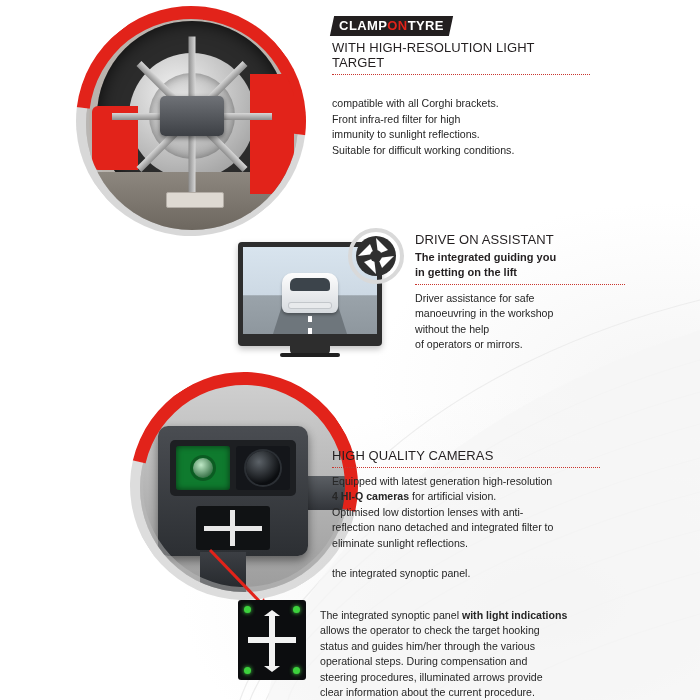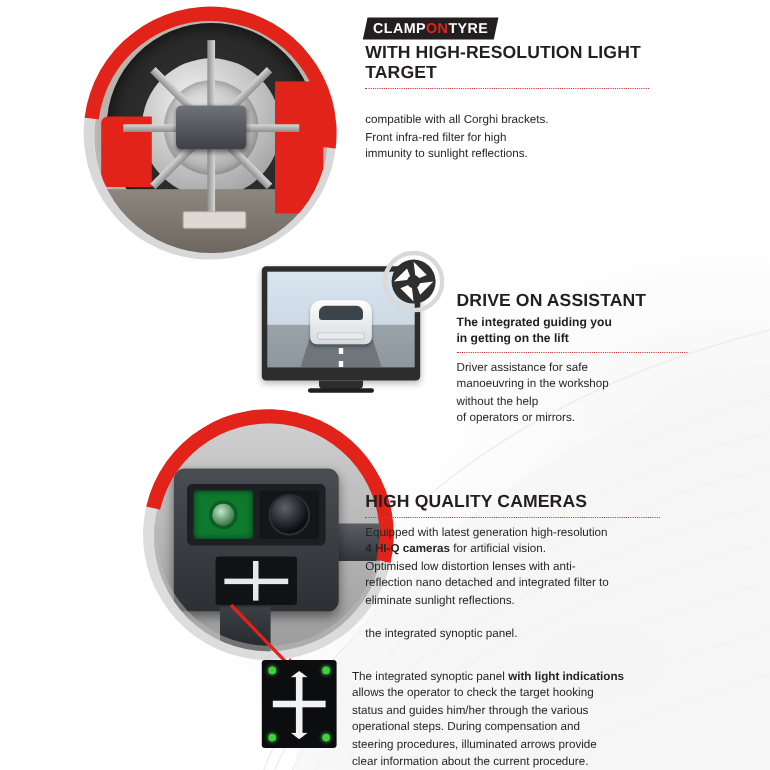--- a/index.html
+++ b/index.html
@@ -250,42 +250,42 @@
     color: #fff;
     font-weight: bold;
     font-size: 13px;
     letter-spacing: .4px;
     padding: 2px 7px 3px 7px;
     transform: skewX(-12deg);
   }
   .logo span.red { color: #e2231a; }
   .logo i { font-style: normal; display: inline-block; transform: skewX(12deg); }
   h2.head {
-    font-size: 16px;
-    font-weight: bold;
+    font-size: 13px;
+    font-weight: normal;
     margin: 4px 0 3px 0;
     letter-spacing: .1px;
   }
   .dots { height: 1px; border-top: 1px dotted #c9362f; margin: 4px 0 6px 0; }
   p.body {
     font-size: 10.6px;
     line-height: 15.4px;
     margin: 0;
     color: #262626;
   }
   .sub {
     font-size: 11px;
     font-weight: bold;
     line-height: 15px;
     margin: 2px 0 0 0;
   }
   .bold-inline { font-weight: bold; }
 
   #t1 { left: 332px; top: 16px; width: 258px; }
-  #t2 { left: 415px; top: 228px; width: 210px; margin-top: 33px; }
+  #t2 { left: 415px; top: 228px; width: 210px; }
   #t3 { left: 332px; top: 444px; width: 268px; }
   #t4 { left: 320px; top: 608px; width: 288px; }
 </style>
 </head>
 <body>
 
 <div class="bg">
   <svg width="700" height="700" viewBox="0 0 700 700" aria-hidden="true">
     <g fill="none" stroke="#ededed" stroke-width="1.2">
       <path d="M700 360 C560 400 430 470 340 560 C280 620 250 670 240 700"></path>
@@ -330,20 +330,21 @@
     <div class="logo-row">
       <span class="logo"><i><span>CLAMP</span><span class="red">ON</span><span>TYRE</span></i></span>
     </div>
     <h2 class="head">WITH HIGH-RESOLUTION LIGHT TARGET</h2>
     <div class="dots"></div>
     <p class="body">
       <br>
       <span>compatible with all Corghi brackets.</span><br>
       <span>Front infra-red filter for high</span><br>
       <span>immunity to sunlight reflections.</span><br>
+      <span>Suitable for difficult working conditions.</span>
     </p>
   </div>
 
   <div id="monitor">
     <div class="screen">
       <div class="lane"></div>
       <div class="car"></div>
     </div>
     <div class="stand"></div>
     <div class="base"></div>

